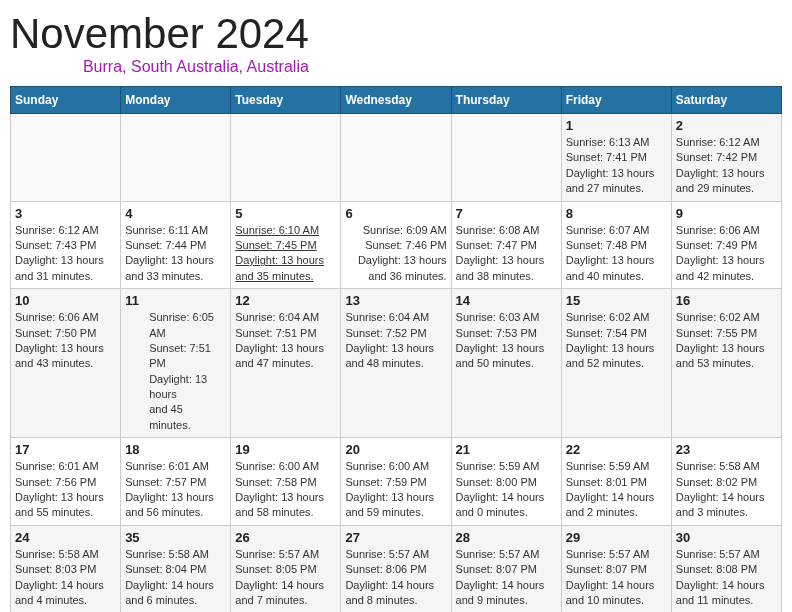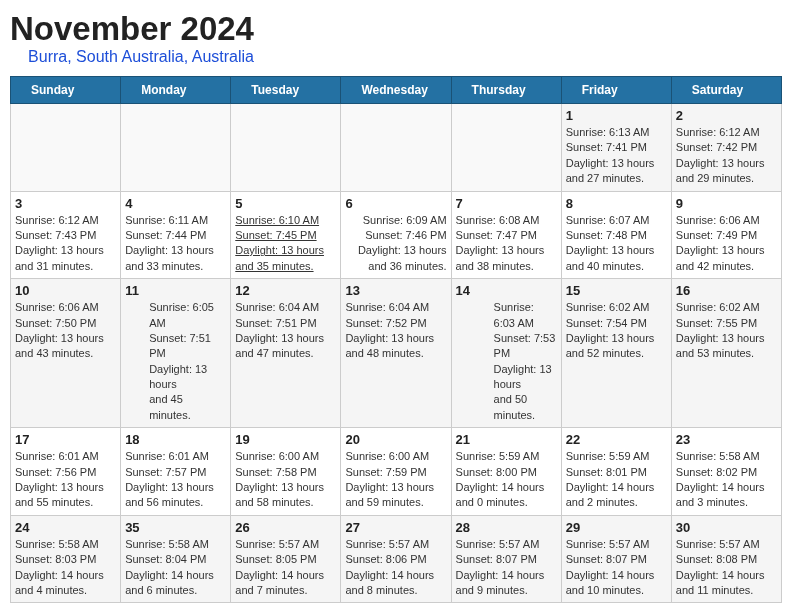--- a/index.html
+++ b/index.html
@@ -29,39 +29,39 @@
     }
     .logo-icon {
       width: 30px;
       height: 30px;
       margin-right: 4px;
     }
     .title-block {
       text-align: right;
     }
     .month-title {
-      font-size: 33px;
-      font-weight: bold;
+      font-size: 42px;
+      font-weight: normal;
       color: #222;
     }
     .subtitle {
       font-size: 16px;
-      color: #1d4ed8;
+      color: #a21caf;
     }
     table {
       width: 100%;
       border-collapse: collapse;
       table-layout: fixed;
     }
     thead tr th {
       background-color: #2471a3;
       color: #fff;
       font-size: 12px;
       font-weight: bold;
-      padding: 6px 20px;
+      padding: 6px 4px;
       text-align: left;
       border: 1px solid #1a5276;
     }
     tbody tr td {
       vertical-align: top;
       border: 1px solid #ccc;
       padding: 4px;
       font-size: 10px;
       color: #333;
       background: #fff;
@@ -205,21 +205,21 @@
         </td>
         <td>
           <span class="day-num">13</span>
           <div class="day-info" style="white-space: pre-line;">Sunrise: 6:04 AM
 Sunset: 7:52 PM
 Daylight: 13 hours
 and 48 minutes.</div>
         </td>
         <td>
           <span class="day-num">14</span>
-          <div class="day-info" style="white-space: pre-line; margin-left: 38px;">Sunrise: 6:03 AM
+          <div class="day-info" style="white-space: pre-line;">Sunrise: 6:03 AM
 Sunset: 7:53 PM
 Daylight: 13 hours
 and 50 minutes.</div>
         </td>
         <td>
           <span class="day-num">15</span>
           <div class="day-info" style="white-space: pre-line;">Sunrise: 6:02 AM
 Sunset: 7:54 PM
 Daylight: 13 hours
 and 52 minutes.</div>

